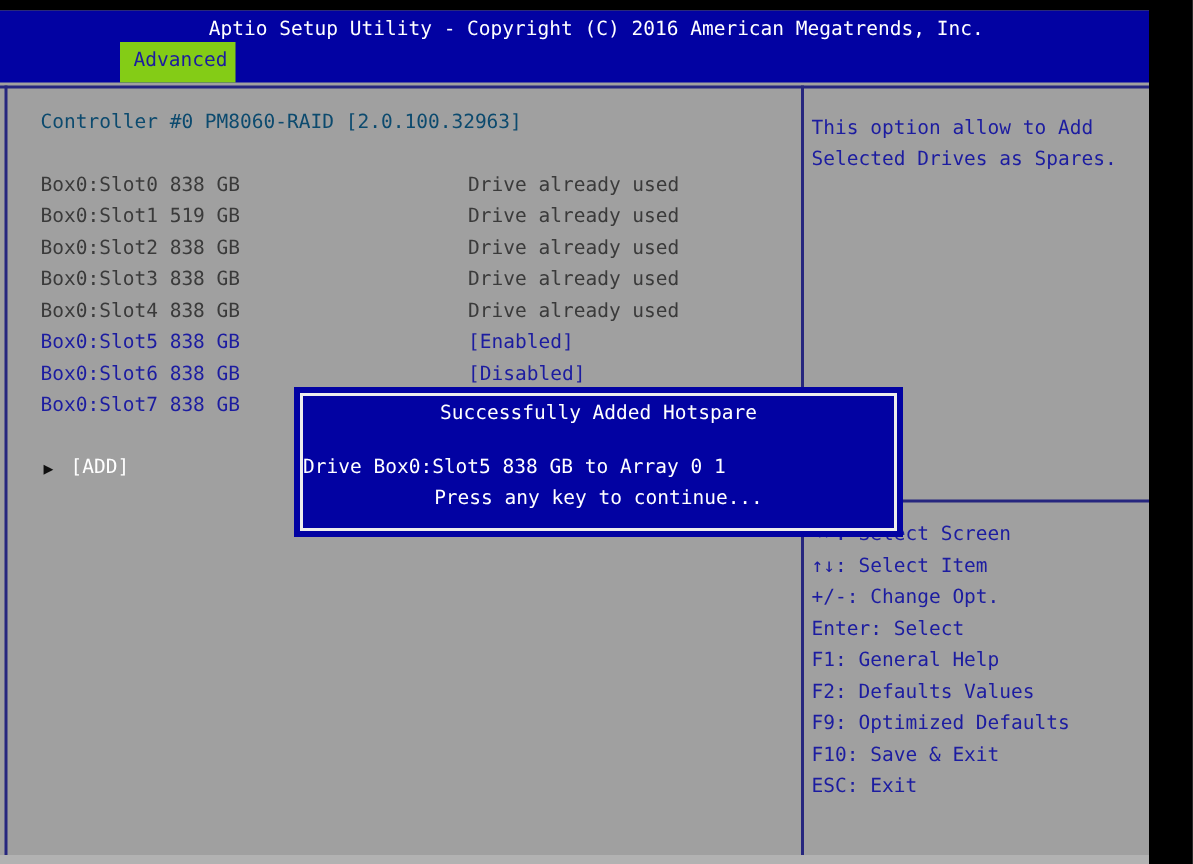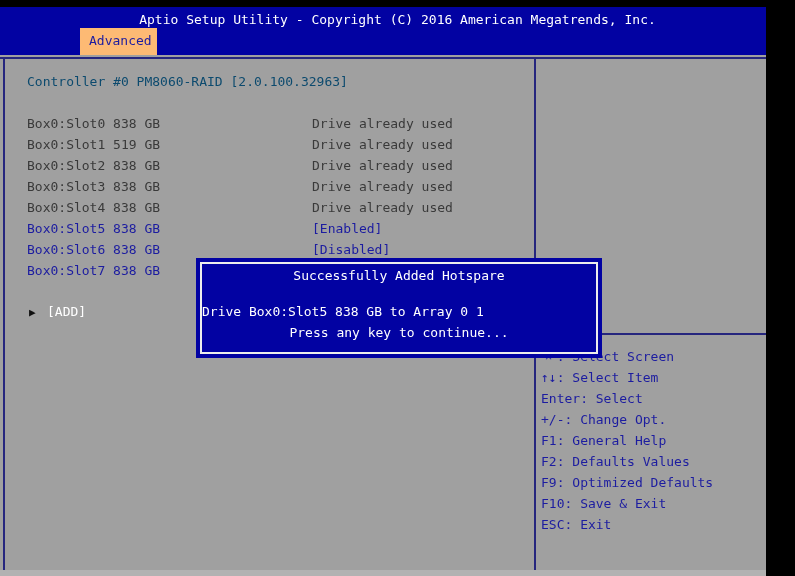--- a/index.html
+++ b/index.html
@@ -8,21 +8,21 @@
     background:#A0A0A0;
     font-family:"DejaVu Sans Mono","Liberation Mono",monospace;
     font-size:13px;line-height:14px;
   }
   .abs{position:absolute;}
   
   #topstrip{left:0;top:0;width:795px;height:7px;background:#000000;}
   
   #header{left:0;top:7px;width:795px;height:48px;background:#0202A2;}
   #title{left:0;top:6px;width:795px;text-align:center;color:#FFFFFF;}
-  #tab{left:80px;top:21px;width:77px;height:27px;background:#fdba74;color:#1C1CA0;}
+  #tab{left:80px;top:21px;width:77px;height:27px;background:#84cc16;color:#1C1CA0;}
   #tab span{position:absolute;left:9px;top:6px;}
   
   .line{background:#26267E;}
   #border-top{left:0;top:57px;width:795px;height:2px;}
   #border-left{left:3px;top:57px;width:2px;height:513px;}
   #divider-v{left:534px;top:57px;width:2px;height:515px;}
   #divider-h{left:536px;top:333px;width:259px;height:2px;}
   #bottomstrip{left:0;top:570px;width:795px;height:6px;background:#B2B2B2;}
   
   .drow{left:0;top:0;width:530px;height:16px;}
@@ -99,26 +99,30 @@
   <div class="abs drow row-blue" style="top:264px">
     <span class="dname">Box0:Slot7 838 GB</span>
     <span class="dstatus"></span>
   </div>
 
   <div class="abs" id="add-row">
     <span id="pointer">▶</span>
     <span id="add-label">[ADD]</span>
   </div>
 
+  <div class="abs" id="help-desc">
+    <span>This option allow to Add</span>
+    <span>Selected Drives as Spares.</span>
+  </div>
 
   <div class="abs" id="key-legend">
     <span class="key-line">→←: Select Screen</span>
     <span class="key-line">↑↓: Select Item</span>
+    <span class="key-line">+/-: Change Opt.</span>
     <span class="key-line">Enter: Select</span>
-    <span class="key-line">+/-: Change Opt.</span>
     <span class="key-line">F1: General Help</span>
     <span class="key-line">F2: Defaults Values</span>
     <span class="key-line">F9: Optimized Defaults</span>
     <span class="key-line">F10: Save &amp; Exit</span>
     <span class="key-line">ESC: Exit</span>
   </div>
 
   <div class="abs" id="dialog">
     <div id="dialog-inner"></div>
     <div class="dlg-line" id="dlg1">Successfully Added Hotspare</div>

